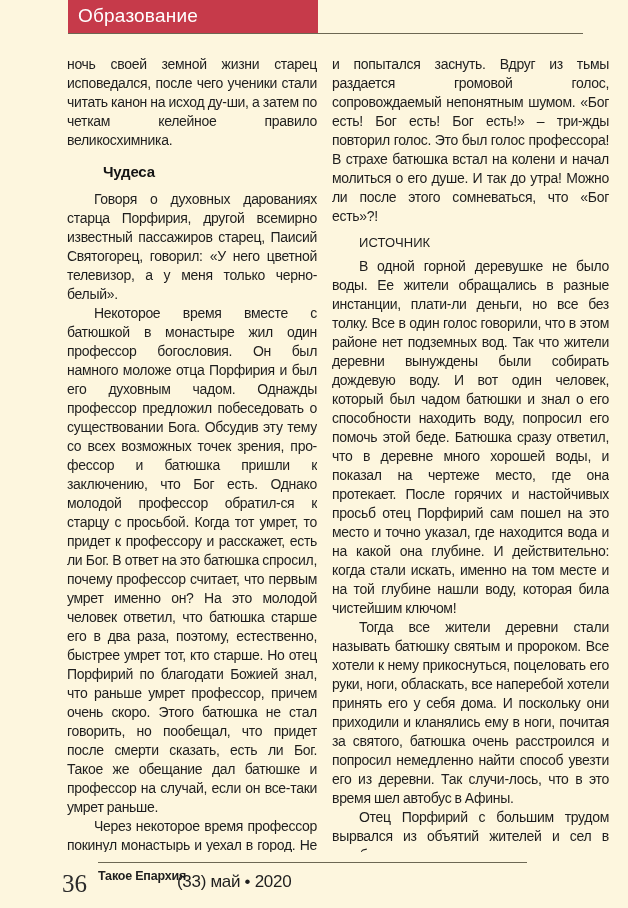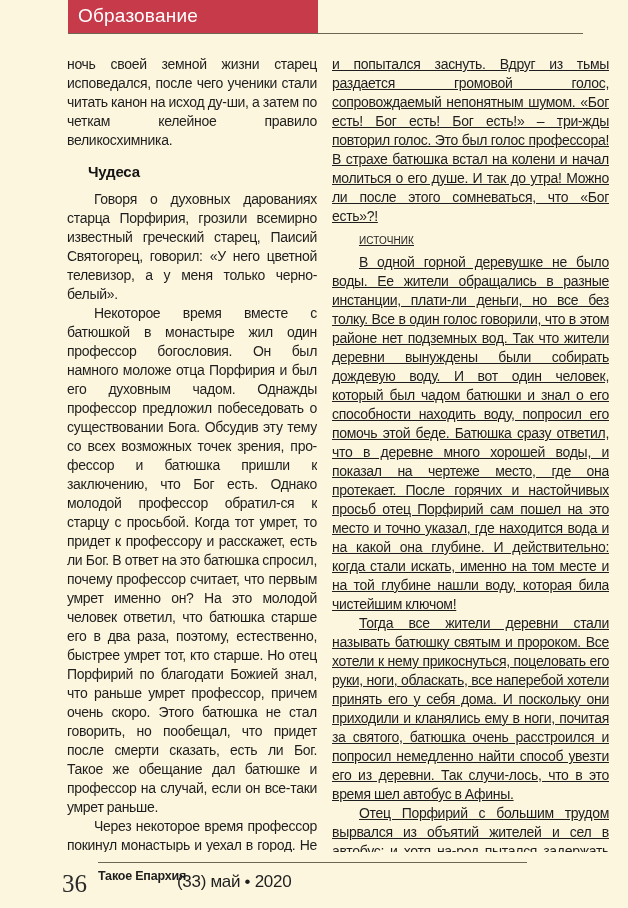--- a/index.html
+++ b/index.html
@@ -26,35 +26,35 @@
     background:#6c6753;
   }
 
   
   .columns {
     position:absolute; left:67px; top:55px; width:542px; height:797px;
     display:flex; gap:15px; overflow:hidden;
   }
   .col { overflow:hidden; }
   .col-left  { width:250px; }
-  .col-right { width:277px;text-decoration:underline; }
+  .col-right { width:277px; }
 
   .col p {
     margin:0; text-align:justify;
     font-size:14px; line-height:19px;
     letter-spacing:-0.3px; word-spacing:-0.4px;
   }
   .col p.ind { text-indent:27px; }
 
   .col h2 {
     font-size:15px; font-weight:700; color:#141414;
-    margin:13px 0 10px 21px; letter-spacing:-0.2px;
+    margin:13px 0 10px 36px; letter-spacing:-0.2px;
   }
   .col h3 {
-    font-size:10px; font-weight:400; color:#1e1e1e;
+    font-size:13px; font-weight:400; color:#1e1e1e;
     margin:9px 0 7px 27px; letter-spacing:0.1px;
   }
 
   
   .footer-rule {
     position:absolute; left:98px; top:862px; width:429px; height:1px;
     background:#6c6753;
   }
   .page-num {
     position:absolute; left:62px; top:870px;
@@ -78,21 +78,21 @@
   <div class="banner">
     <span>Образование</span>
   </div>
   <div class="header-rule"></div>
 
   <div class="columns">
 
     <div class="col col-left">
       <p>ночь своей земной жизни старец исповедался, после чего ученики стали читать канон на исход ду-ши, а затем по четкам келейное правило великосхимника.</p>
       <h2>Чудеса</h2>
-      <p class="ind">Говоря о духовных дарованиях старца Порфирия, грозили всемирно известный греческий старец, Паисий Святогорец, говорил: «У него цветной телевизор, а у меня только черно-белый».</p>
+      <p class="ind">Говоря о духовных дарованиях старца Порфирия, другой всемирно известный пассажиров старец, Паисий Святогорец, говорил: «У него цветной телевизор, а у меня только черно-белый».</p>
       <p class="ind">Некоторое время вместе с батюшкой в монастыре жил один профессор богословия. Он был намного моложе отца Порфирия и был его духовным чадом. Однажды профессор предложил побеседовать о существовании Бога. Обсудив эту тему со всех возможных точек зрения, про-фессор и батюшка пришли к заключению, что Бог есть. Однако молодой профессор обратил-ся к старцу с просьбой. Когда тот умрет, то придет к профессору и расскажет, есть ли Бог. В ответ на это батюшка спросил, почему профессор считает, что первым умрет именно он? На это молодой человек ответил, что батюшка старше его в два раза, поэтому, естественно, быстрее умрет тот, кто старше. Но отец Порфирий по благодати Божией знал, что раньше умрет профессор, причем очень скоро. Этого батюшка не стал говорить, но пообещал, что придет после смерти сказать, есть ли Бог. Такое же обещание дал батюшке и профессор на случай, если он все-таки умрет раньше.</p>
       <p class="ind">Через некоторое время профессор покинул монастырь и уехал в город. Не прошло и года, как батюшка и профессор расстались, но вот в один из великих праздников, когда отец Пор-фирий с братией готовились к праздничной трапезе, в монастырь пришел человек из соседней деревни и сообщил, что профессор скончался. Спустя какое-то время после долгой молитвы отец Порфирий выключил свет в келлии</p>
     </div>
 
     <div class="col col-right">
       <p>и попытался заснуть. Вдруг из тьмы раздается громовой голос, сопровождаемый непонятным шумом. «Бог есть! Бог есть! Бог есть!» – три-жды повторил голос. Это был голос профессора! В страхе батюшка встал на колени и начал молиться о его душе. И так до утра! Можно ли после этого сомневаться, что «Бог есть»?!</p>
       <h3>ИСТОЧНИК</h3>
       <p class="ind">В одной горной деревушке не было воды. Ее жители обращались в разные инстанции, плати-ли деньги, но все без толку. Все в один голос говорили, что в этом районе нет подземных вод. Так что жители деревни вынуждены были собирать дождевую воду. И вот один человек, который был чадом батюшки и знал о его способности находить воду, попросил его помочь этой беде. Батюшка сразу ответил, что в деревне много хорошей воды, и показал на чертеже место, где она протекает. После горячих и настойчивых просьб отец Порфирий сам пошел на это место и точно указал, где находится вода и на какой она глубине. И действительно: когда стали искать, именно на том месте и на той глубине нашли воду, которая била чистейшим ключом!</p>
       <p class="ind">Тогда все жители деревни стали называть батюшку святым и пророком. Все хотели к нему прикоснуться, поцеловать его руки, ноги, обласкать, все наперебой хотели принять его у себя дома. И поскольку они приходили и кланялись ему в ноги, почитая за святого, батюшка очень расстроился и попросил немедленно найти способ увезти его из деревни. Так случи-лось, что в это время шел автобус в Афины.</p>
       <p class="ind">Отец Порфирий с большим трудом вырвался из объятий жителей и сел в автобус; и хотя на-род пытался задержать его, он все-таки уехал. И вот тут-то, после стольких восторгов и по-клонений, батюшку ожидало большое испытание. Кондуктор автобуса, человек неверующий, начал говорить разные глупости, вызывавшие смех у неверующих пассажиров и негодование у верующих. Таким образом, пассажиры автобуса разделились на два лагеря: одни за батюш-ку, другие – против. Шум и перебранка грозили перейти в рукопашную. Кондуктор же про-должал подогревать страсти. Батюшка был очень расстроен и старался не принимать участия в склоке. Когда автобус остановился, чтобы пас-</p>

